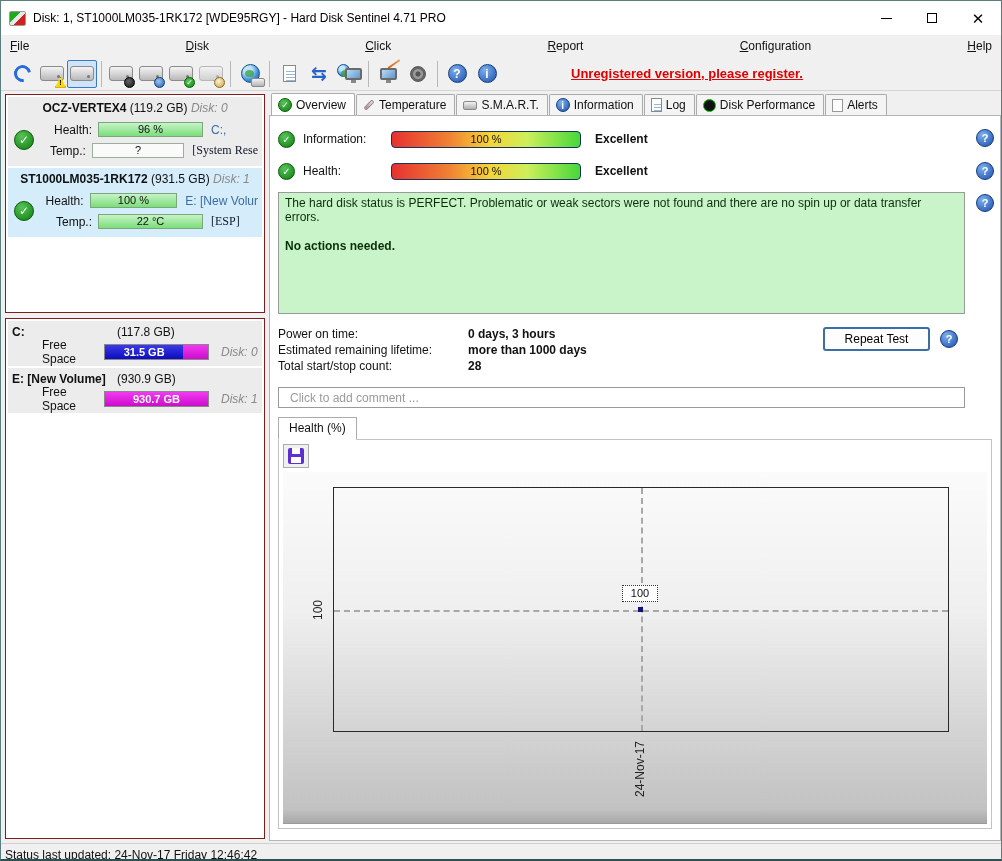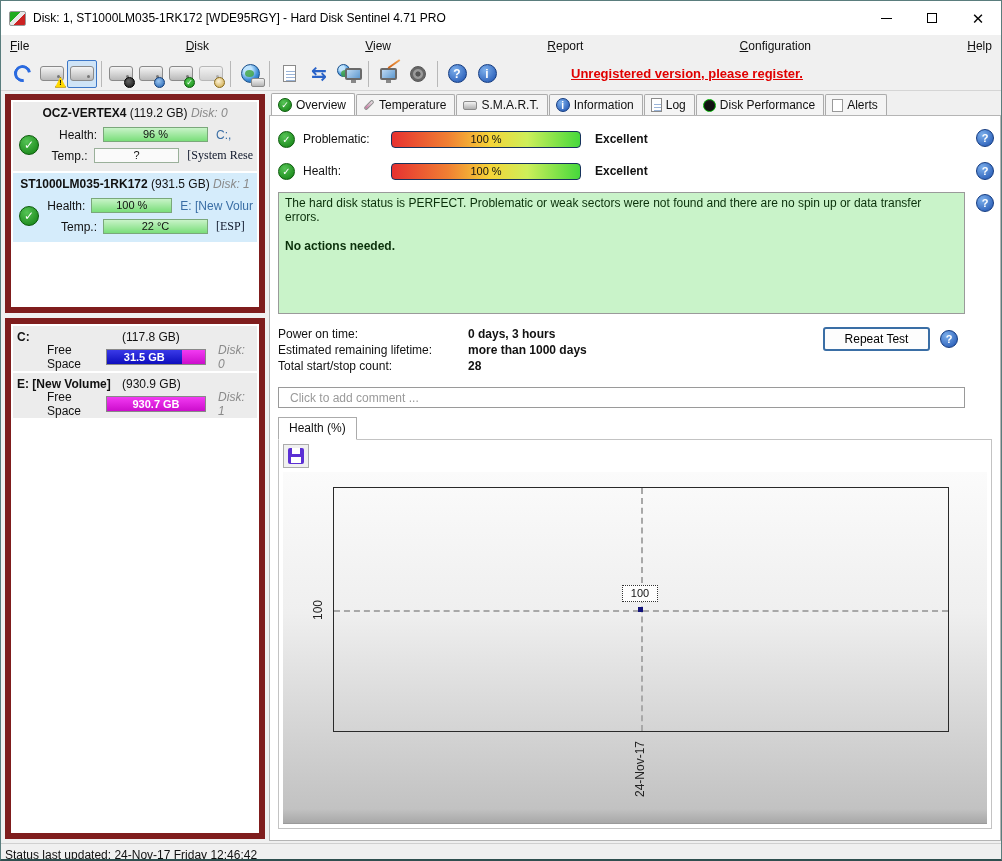--- a/index.html
+++ b/index.html
@@ -52,21 +52,21 @@
   .monitor::after { content:""; position:absolute; left:4px; bottom:-5px; width:5px; height:3px; background:#888; }
   .screwdriver { position:absolute; right:2px; top:3px; width:14px; height:2px; background:linear-gradient(90deg,#d06010,#f0a050); transform:rotate(-35deg); }
   .speaker { width:16px; height:16px; border-radius:50%; background:radial-gradient(circle,#555 0 22%,#9a9a9a 30% 45%,#666 55% 70%,#b0b0b0 78%); border:1px solid #555; }
   .blue-circle { width:19px; height:19px; border-radius:50%; border:1px solid #123a80; color:#fff; font-weight:bold;
                  background:radial-gradient(circle at 35% 30%,#7db0ec,#1b4fae); display:flex; align-items:center; justify-content:center; font-size:12px; }
   .unregistered { margin-left:69px; color:#e00000; font-weight:bold; text-decoration:underline; font-size:13px; }
 
   
   .content { display:flex; height:752px; }
   .sidebar { width:268px; padding:3px 4px 4px 4px; display:flex; flex-direction:column; }
-  .side-panel { background:#fff; border:6px solid #7f1d1d; }
+  .side-panel { background:#fff; border:1px solid #7f1d1d; }
   .disks-panel { height:219px; margin-bottom:5px; }
   .parts-panel { flex:1; }
 
   .disk-card { margin:2px; background:#ececec; padding:2px 4px 4px 4px; }
   .disk-card.selected { background:#d5ecfb; }
   .disk-head { text-align:center; padding:2px 0 3px 0; white-space:nowrap; overflow:hidden; }
   .disk-head b { font-size:12px; }
   .disk-id { color:#8a8a8a; font-style:italic; }
   .disk-body { position:relative; padding-left:30px; }
   .disk-status-icon { position:absolute; left:2px; top:10px; }
@@ -160,21 +160,21 @@
         </span>
       <span class="win-btn">
           <span class="glyph-close">✕</span>
         </span>
     </div>
   </div>
 
   <div class="menubar">
     <span class="menu-item">File</span>
     <span class="menu-item">Disk</span>
-    <span class="menu-item">View</span>
+    <span class="menu-item">Click</span>
     <span class="menu-item">Report</span>
     <span class="menu-item">Configuration</span>
     <span class="menu-item">Help</span>
   </div>
 
   <div class="toolbar">
     <span class="tbtn">
         <span class="refresh-arc"></span>
       </span>
     <span class="tbtn">
@@ -351,21 +351,21 @@
         <span class="tab">
           <span style="display:inline-block;width:11px;height:13px;border:1px solid #999;background:#fff;"></span>
           <span>Alerts</span>
         </span>
       </div>
 
       <div class="main-panel">
 
         <div class="meter-row">
           <span class="ok-circle">✓</span>
-          <span class="m-label">Problematic:</span>
+          <span class="m-label">Information:</span>
           <span class="gradbar">100 %</span>
           <span class="m-rating">Excellent</span>
           <span class="help-abs" style="top:13px;">
               <span class="help-circle">?</span>
             </span>
         </div>
 
         <div class="meter-row">
           <span class="ok-circle">✓</span>
           <span class="m-label">Health:</span>

